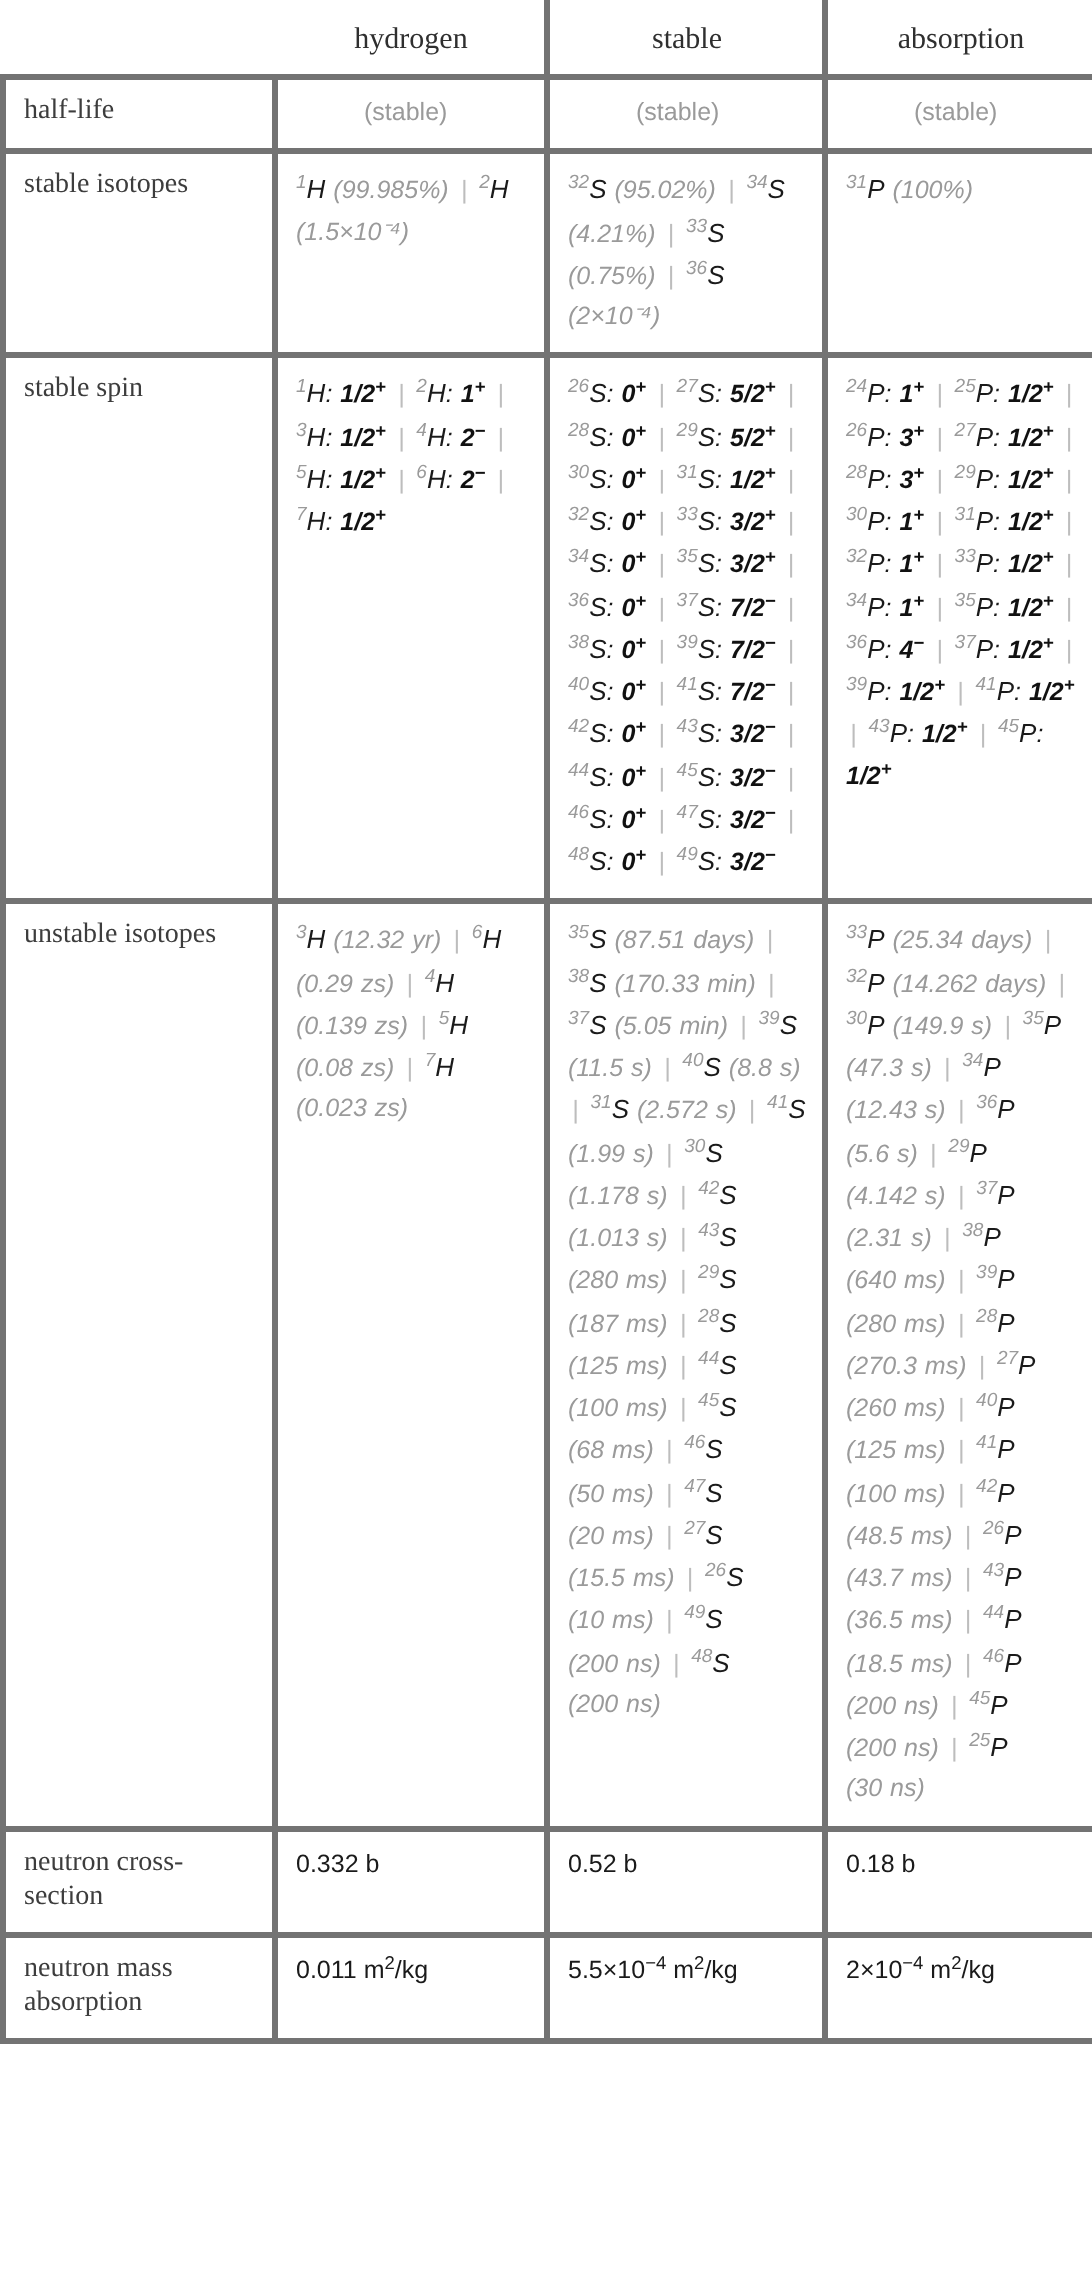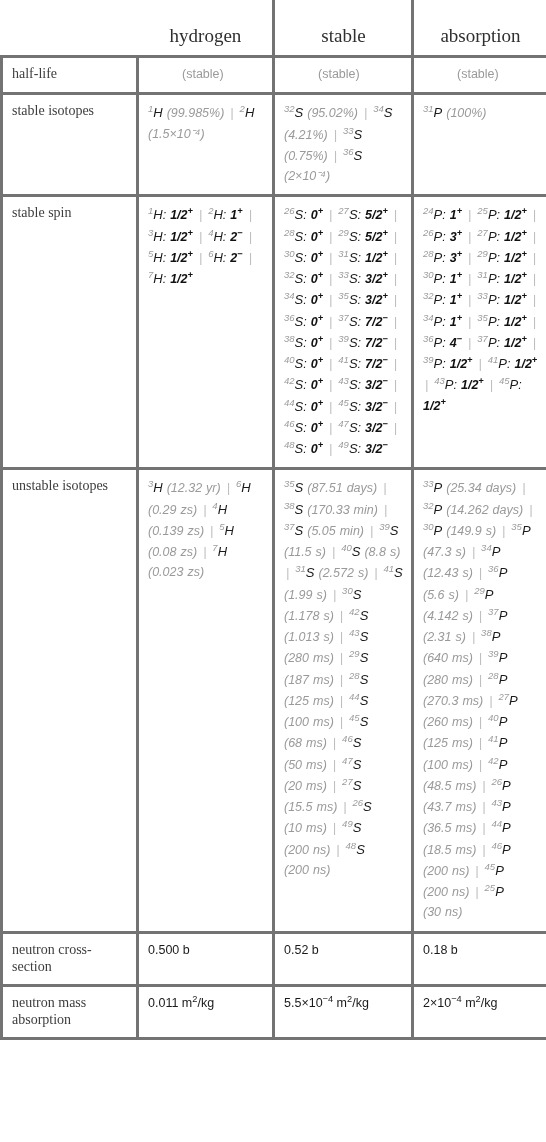--- a/index.html
+++ b/index.html
@@ -25,23 +25,23 @@
   col.c0{width:136px;}
   col.c1{width:136px;}
   col.c2{width:139px;}
   col.c3{width:135px;}
 
   tr.header-row td{
     border-top:1px solid #ffffff;
     border-left:1px solid #ffffff;
     text-align:center;
     font-family:"Liberation Serif", serif;
-    font-size:19px;
+    font-size:15px;
     color:#2f2f2f;
-    padding-top:24px;
+    padding-top:11px;
     padding-bottom:8px;
   }
   tr.header-row td.corner{
     border:1px solid #ffffff;
     border-bottom:1px solid #e2e2e2;
   }
   tr.header-row td.hcell{
     border-top:1px solid #ffffff;
   }
   td.rowlabel{
@@ -114,21 +114,21 @@
         <td class="val last spincell flowcell"><span class="iso"><sup>24</sup><span class="sym">P</span>:</span> <span class="spin">1<sup>+</sup></span> <span class="sep">|</span> <span class="iso"><sup>25</sup><span class="sym">P</span>:</span> <span class="spin">1/2<sup>+</sup></span> <span class="sep">|</span> <span class="iso"><sup>26</sup><span class="sym">P</span>:</span> <span class="spin">3<sup>+</sup></span> <span class="sep">|</span> <span class="iso"><sup>27</sup><span class="sym">P</span>:</span> <span class="spin">1/2<sup>+</sup></span> <span class="sep">|</span> <span class="iso"><sup>28</sup><span class="sym">P</span>:</span> <span class="spin">3<sup>+</sup></span> <span class="sep">|</span> <span class="iso"><sup>29</sup><span class="sym">P</span>:</span> <span class="spin">1/2<sup>+</sup></span> <span class="sep">|</span> <span class="iso"><sup>30</sup><span class="sym">P</span>:</span> <span class="spin">1<sup>+</sup></span> <span class="sep">|</span> <span class="iso"><sup>31</sup><span class="sym">P</span>:</span> <span class="spin">1/2<sup>+</sup></span> <span class="sep">|</span> <span class="iso"><sup>32</sup><span class="sym">P</span>:</span> <span class="spin">1<sup>+</sup></span> <span class="sep">|</span> <span class="iso"><sup>33</sup><span class="sym">P</span>:</span> <span class="spin">1/2<sup>+</sup></span> <span class="sep">|</span> <span class="iso"><sup>34</sup><span class="sym">P</span>:</span> <span class="spin">1<sup>+</sup></span> <span class="sep">|</span> <span class="iso"><sup>35</sup><span class="sym">P</span>:</span> <span class="spin">1/2<sup>+</sup></span> <span class="sep">|</span> <span class="iso"><sup>36</sup><span class="sym">P</span>:</span> <span class="spin">4<sup>−</sup></span> <span class="sep">|</span> <span class="iso"><sup>37</sup><span class="sym">P</span>:</span> <span class="spin">1/2<sup>+</sup></span> <span class="sep">|</span> <span class="iso"><sup>39</sup><span class="sym">P</span>:</span> <span class="spin">1/2<sup>+</sup></span> <span class="sep">|</span> <span class="iso"><sup>41</sup><span class="sym">P</span>:</span> <span class="spin">1/2<sup>+</sup></span> <span class="sep">|</span> <span class="iso"><sup>43</sup><span class="sym">P</span>:</span> <span class="spin">1/2<sup>+</sup></span> <span class="sep">|</span> <span class="iso"><sup>45</sup><span class="sym">P</span>:</span> <span class="spin">1/2<sup>+</sup></span></td>
       </tr>
       <tr>
         <td class="rowlabel">unstable isotopes</td>
         <td class="val isocell flowcell"><span><span class="iso"><sup>3</sup><span class="sym">H</span></span> <span class="paren">(12.32 yr)</span></span> <span class="sep">|</span> <span><span class="iso"><sup>6</sup><span class="sym">H</span></span> <span class="paren">(0.29 zs)</span></span> <span class="sep">|</span> <span><span class="iso"><sup>4</sup><span class="sym">H</span></span> <span class="paren">(0.139 zs)</span></span> <span class="sep">|</span> <span><span class="iso"><sup>5</sup><span class="sym">H</span></span> <span class="paren">(0.08 zs)</span></span> <span class="sep">|</span> <span><span class="iso"><sup>7</sup><span class="sym">H</span></span> <span class="paren">(0.023 zs)</span></span></td>
         <td class="val isocell flowcell"><span><span class="iso"><sup>35</sup><span class="sym">S</span></span> <span class="paren">(87.51 days)</span></span> <span class="sep">|</span> <span><span class="iso"><sup>38</sup><span class="sym">S</span></span> <span class="paren">(170.33 min)</span></span> <span class="sep">|</span> <span><span class="iso"><sup>37</sup><span class="sym">S</span></span> <span class="paren">(5.05 min)</span></span> <span class="sep">|</span> <span><span class="iso"><sup>39</sup><span class="sym">S</span></span> <span class="paren">(11.5 s)</span></span> <span class="sep">|</span> <span><span class="iso"><sup>40</sup><span class="sym">S</span></span> <span class="paren">(8.8 s)</span></span> <span class="sep">|</span> <span><span class="iso"><sup>31</sup><span class="sym">S</span></span> <span class="paren">(2.572 s)</span></span> <span class="sep">|</span> <span><span class="iso"><sup>41</sup><span class="sym">S</span></span> <span class="paren">(1.99 s)</span></span> <span class="sep">|</span> <span><span class="iso"><sup>30</sup><span class="sym">S</span></span> <span class="paren">(1.178 s)</span></span> <span class="sep">|</span> <span><span class="iso"><sup>42</sup><span class="sym">S</span></span> <span class="paren">(1.013 s)</span></span> <span class="sep">|</span> <span><span class="iso"><sup>43</sup><span class="sym">S</span></span> <span class="paren">(280 ms)</span></span> <span class="sep">|</span> <span><span class="iso"><sup>29</sup><span class="sym">S</span></span> <span class="paren">(187 ms)</span></span> <span class="sep">|</span> <span><span class="iso"><sup>28</sup><span class="sym">S</span></span> <span class="paren">(125 ms)</span></span> <span class="sep">|</span> <span><span class="iso"><sup>44</sup><span class="sym">S</span></span> <span class="paren">(100 ms)</span></span> <span class="sep">|</span> <span><span class="iso"><sup>45</sup><span class="sym">S</span></span> <span class="paren">(68 ms)</span></span> <span class="sep">|</span> <span><span class="iso"><sup>46</sup><span class="sym">S</span></span> <span class="paren">(50 ms)</span></span> <span class="sep">|</span> <span><span class="iso"><sup>47</sup><span class="sym">S</span></span> <span class="paren">(20 ms)</span></span> <span class="sep">|</span> <span><span class="iso"><sup>27</sup><span class="sym">S</span></span> <span class="paren">(15.5 ms)</span></span> <span class="sep">|</span> <span><span class="iso"><sup>26</sup><span class="sym">S</span></span> <span class="paren">(10 ms)</span></span> <span class="sep">|</span> <span><span class="iso"><sup>49</sup><span class="sym">S</span></span> <span class="paren">(200 ns)</span></span> <span class="sep">|</span> <span><span class="iso"><sup>48</sup><span class="sym">S</span></span> <span class="paren">(200 ns)</span></span></td>
         <td class="val last isocell flowcell"><span><span class="iso"><sup>33</sup><span class="sym">P</span></span> <span class="paren">(25.34 days)</span></span> <span class="sep">|</span> <span><span class="iso"><sup>32</sup><span class="sym">P</span></span> <span class="paren">(14.262 days)</span></span> <span class="sep">|</span> <span><span class="iso"><sup>30</sup><span class="sym">P</span></span> <span class="paren">(149.9 s)</span></span> <span class="sep">|</span> <span><span class="iso"><sup>35</sup><span class="sym">P</span></span> <span class="paren">(47.3 s)</span></span> <span class="sep">|</span> <span><span class="iso"><sup>34</sup><span class="sym">P</span></span> <span class="paren">(12.43 s)</span></span> <span class="sep">|</span> <span><span class="iso"><sup>36</sup><span class="sym">P</span></span> <span class="paren">(5.6 s)</span></span> <span class="sep">|</span> <span><span class="iso"><sup>29</sup><span class="sym">P</span></span> <span class="paren">(4.142 s)</span></span> <span class="sep">|</span> <span><span class="iso"><sup>37</sup><span class="sym">P</span></span> <span class="paren">(2.31 s)</span></span> <span class="sep">|</span> <span><span class="iso"><sup>38</sup><span class="sym">P</span></span> <span class="paren">(640 ms)</span></span> <span class="sep">|</span> <span><span class="iso"><sup>39</sup><span class="sym">P</span></span> <span class="paren">(280 ms)</span></span> <span class="sep">|</span> <span><span class="iso"><sup>28</sup><span class="sym">P</span></span> <span class="paren">(270.3 ms)</span></span> <span class="sep">|</span> <span><span class="iso"><sup>27</sup><span class="sym">P</span></span> <span class="paren">(260 ms)</span></span> <span class="sep">|</span> <span><span class="iso"><sup>40</sup><span class="sym">P</span></span> <span class="paren">(125 ms)</span></span> <span class="sep">|</span> <span><span class="iso"><sup>41</sup><span class="sym">P</span></span> <span class="paren">(100 ms)</span></span> <span class="sep">|</span> <span><span class="iso"><sup>42</sup><span class="sym">P</span></span> <span class="paren">(48.5 ms)</span></span> <span class="sep">|</span> <span><span class="iso"><sup>26</sup><span class="sym">P</span></span> <span class="paren">(43.7 ms)</span></span> <span class="sep">|</span> <span><span class="iso"><sup>43</sup><span class="sym">P</span></span> <span class="paren">(36.5 ms)</span></span> <span class="sep">|</span> <span><span class="iso"><sup>44</sup><span class="sym">P</span></span> <span class="paren">(18.5 ms)</span></span> <span class="sep">|</span> <span><span class="iso"><sup>46</sup><span class="sym">P</span></span> <span class="paren">(200 ns)</span></span> <span class="sep">|</span> <span><span class="iso"><sup>45</sup><span class="sym">P</span></span> <span class="paren">(200 ns)</span></span> <span class="sep">|</span> <span><span class="iso"><sup>25</sup><span class="sym">P</span></span> <span class="paren">(30 ns)</span></span></td>
       </tr>
       <tr>
         <td class="rowlabel">neutron cross-section</td>
-        <td class="val"><span class="unitval">0.500 b</span></td>
+        <td class="val"><span class="unitval">0.332 b</span></td>
         <td class="val"><span class="unitval">0.52 b</span></td>
         <td class="val last"><span class="unitval">0.18 b</span></td>
       </tr>
       <tr>
         <td class="rowlabel">neutron mass absorption</td>
         <td class="val"><span class="unitval">0.011 m<sup>2</sup>/kg</span></td>
         <td class="val"><span class="unitval">5.5×10<sup>−4</sup> m<sup>2</sup>/kg</span></td>
         <td class="val last"><span class="unitval">2×10<sup>−4</sup> m<sup>2</sup>/kg</span></td>
       </tr>
     </tbody>

